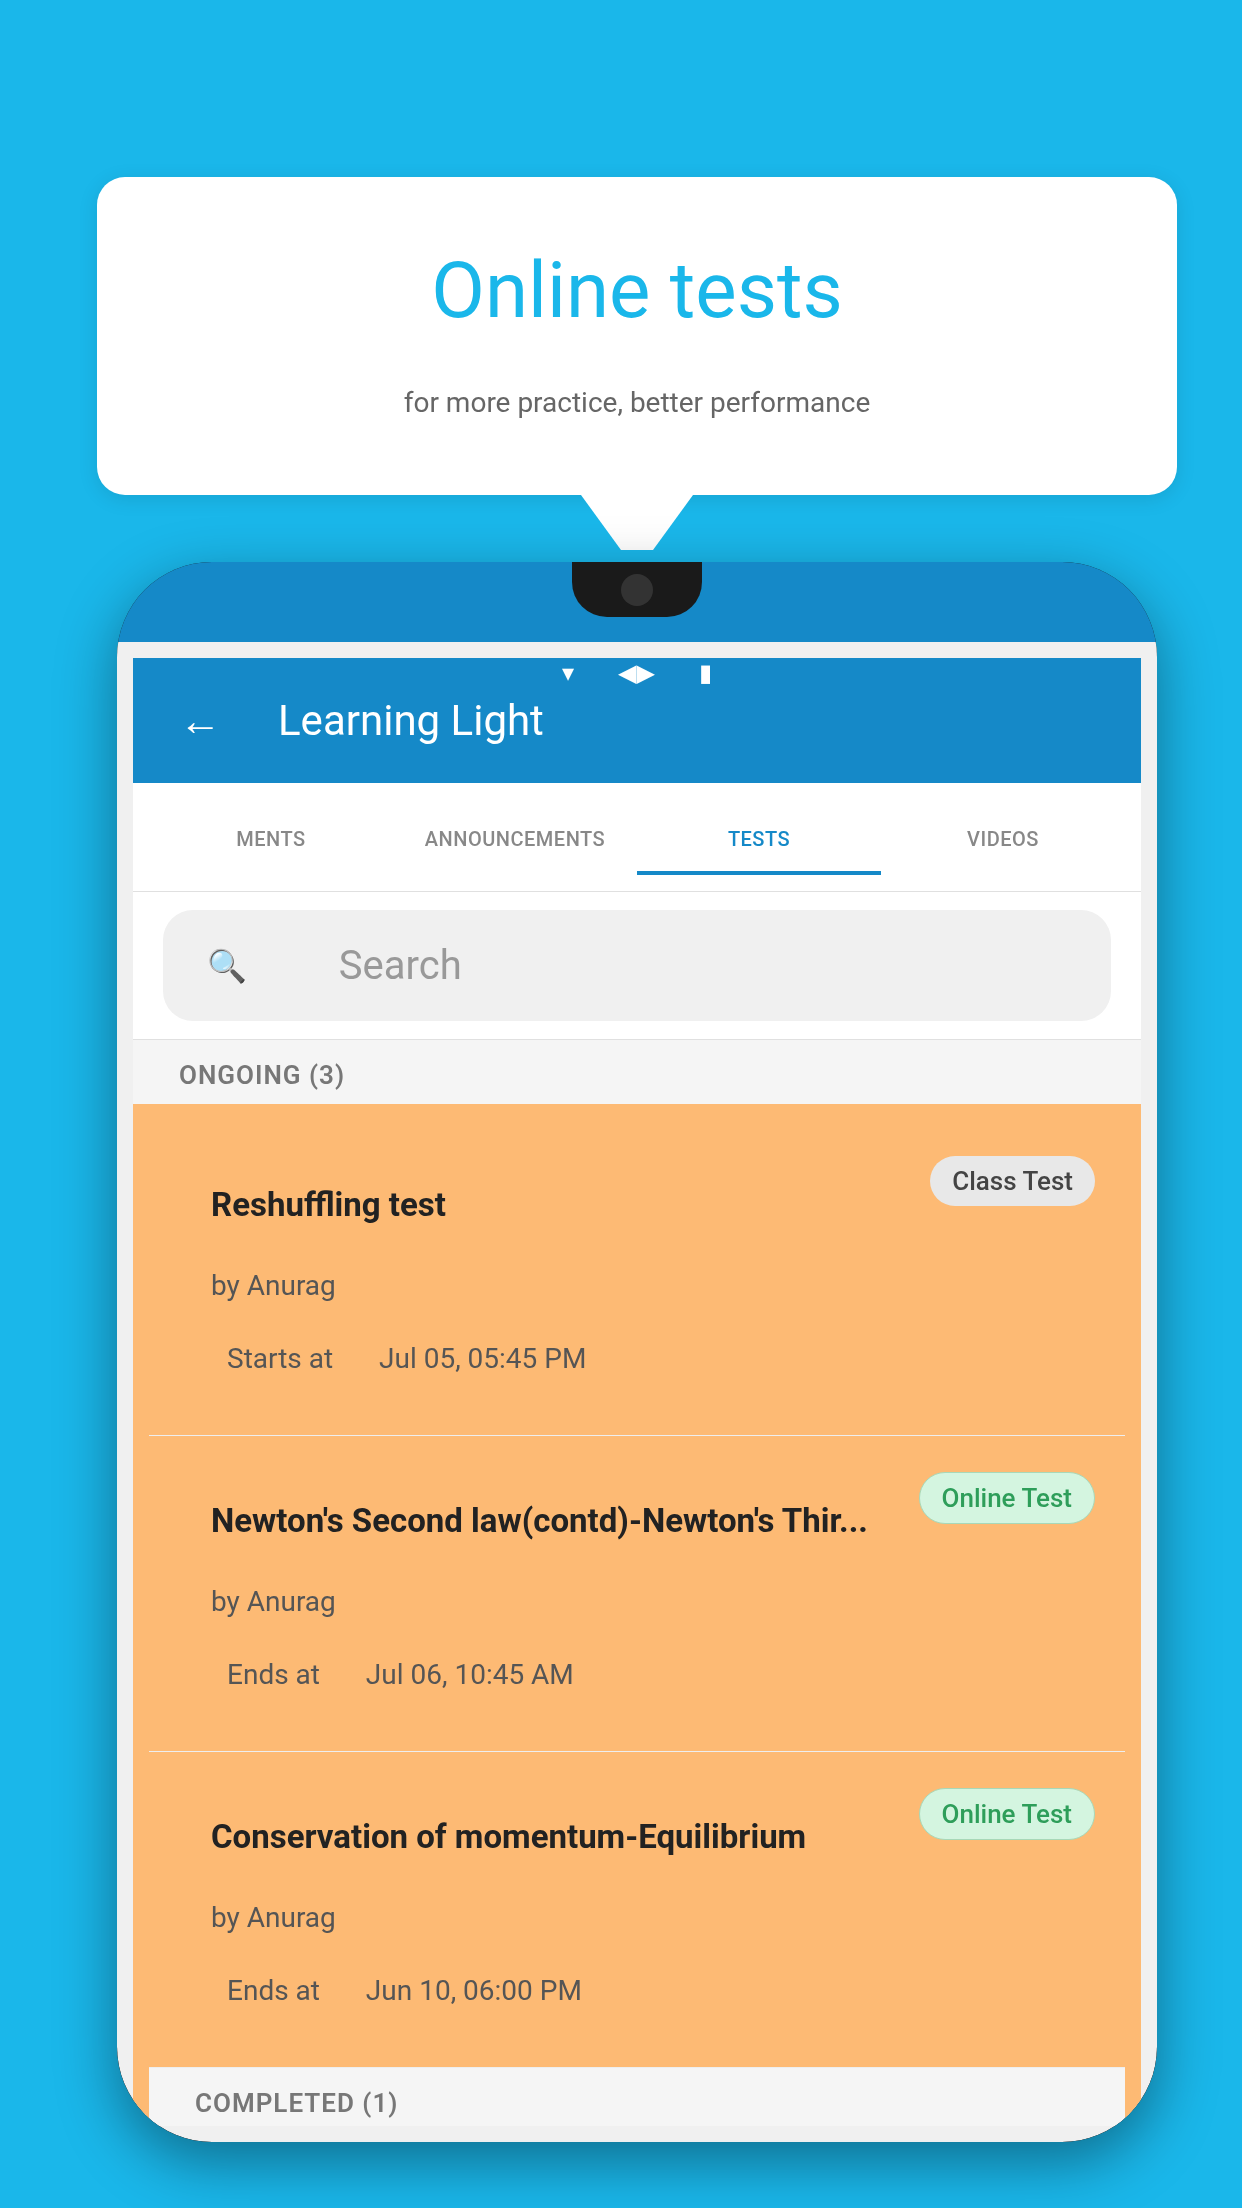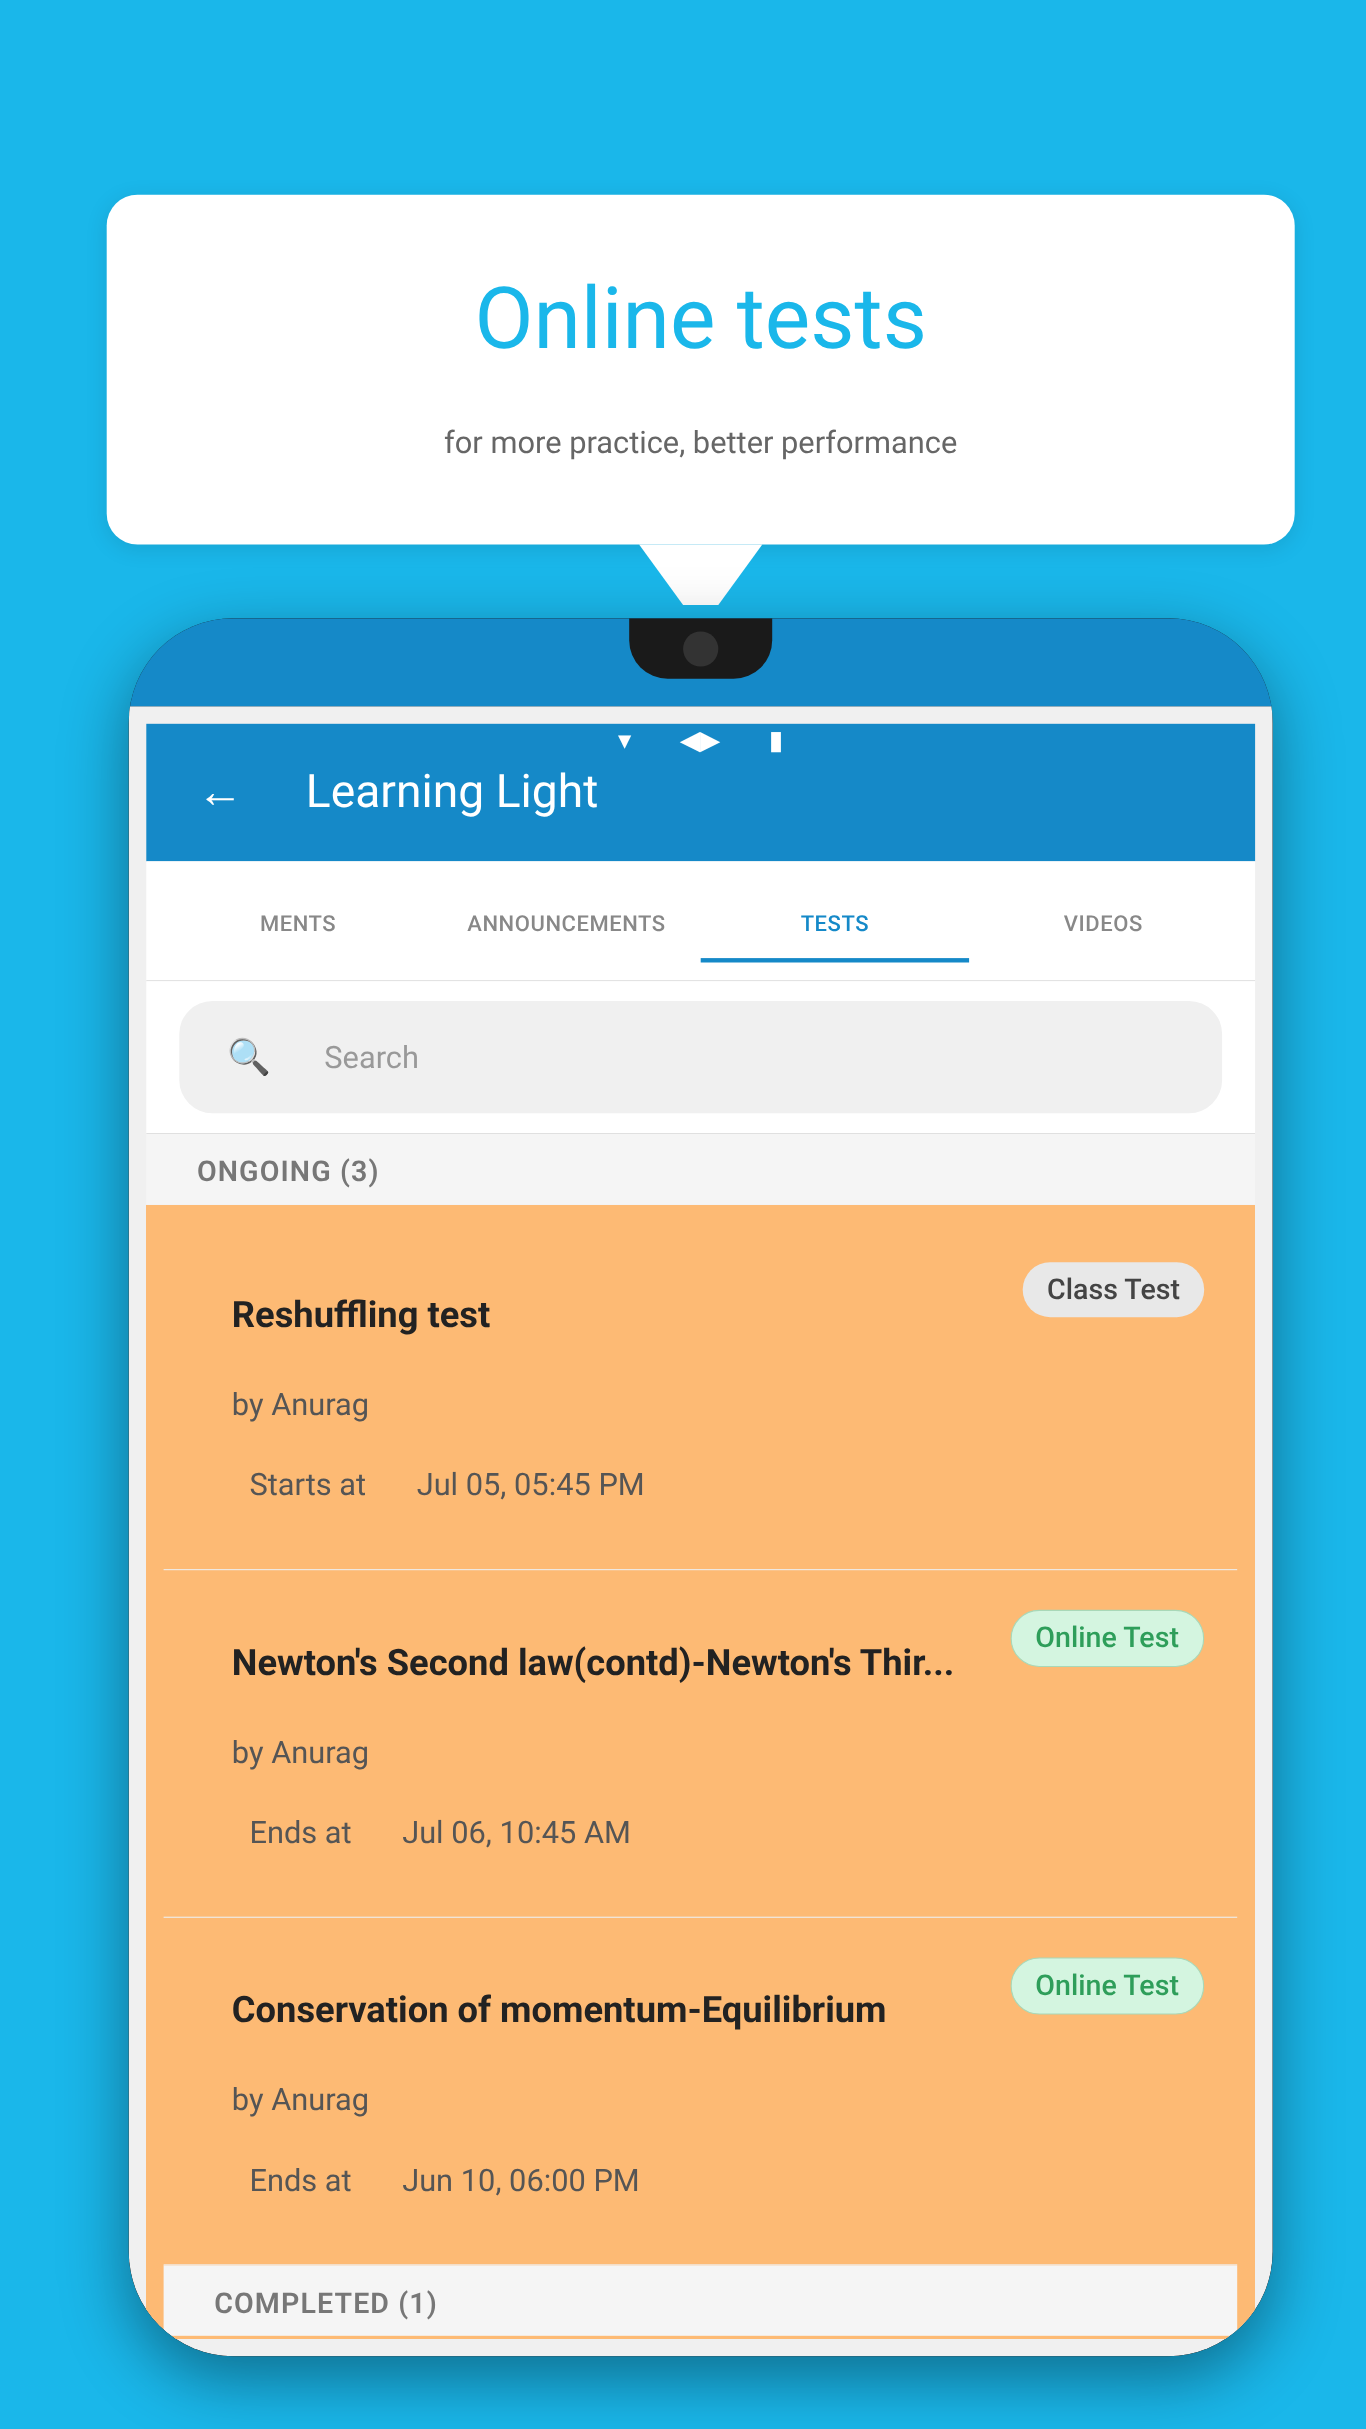--- a/index.html
+++ b/index.html
@@ -211,21 +211,22 @@
       gap: 16px;
     }
 
     .search-icon-wrap {
       color: #888;
       font-size: 32px;
     }
 
     .search-text {
       color: #999;
-      font-size: 28px;
+      font-size: 40px;
+      margin-left: 44px;
     }
 
     
     .section-header {
       padding: 20px 30px 14px;
       background: #f5f5f5;
     }
 
     .section-label {
       color: #777;

